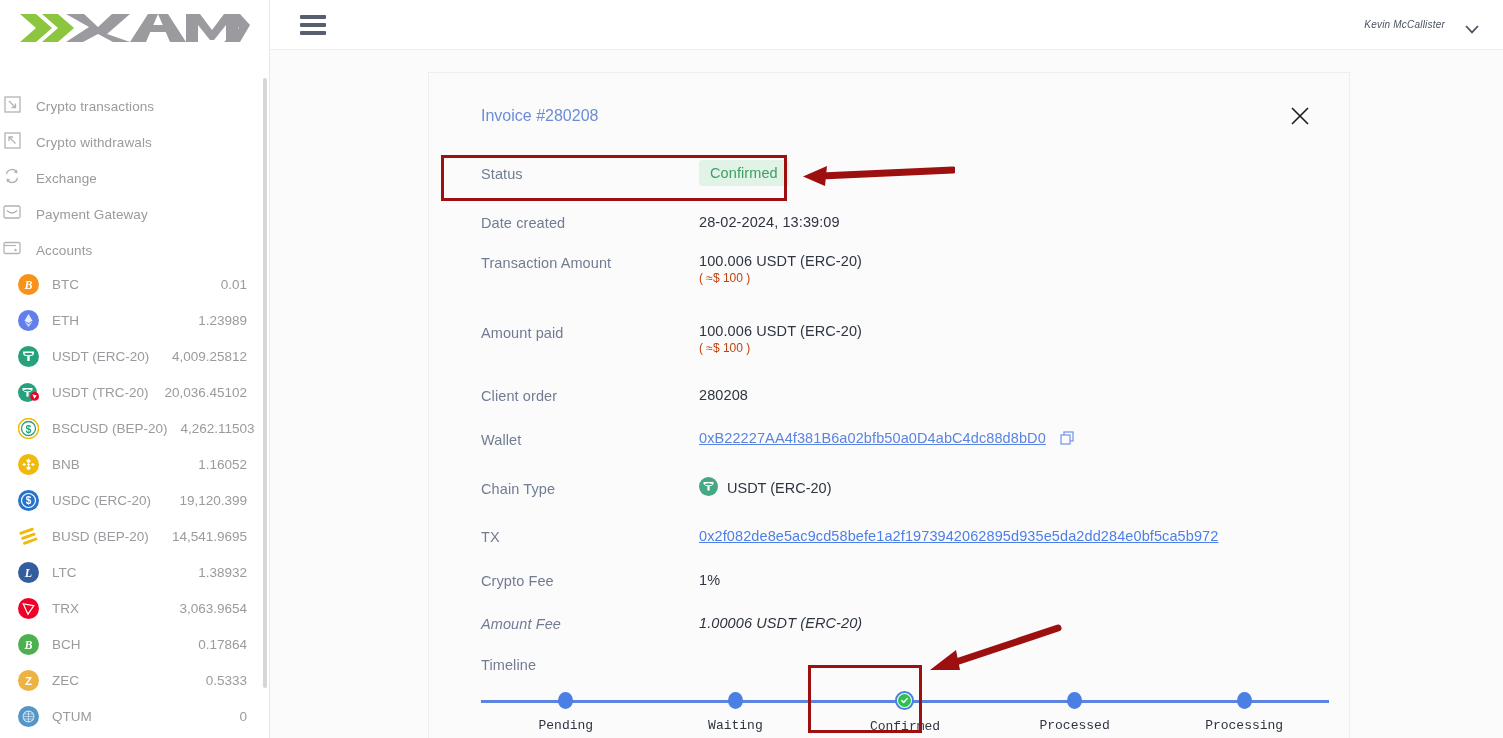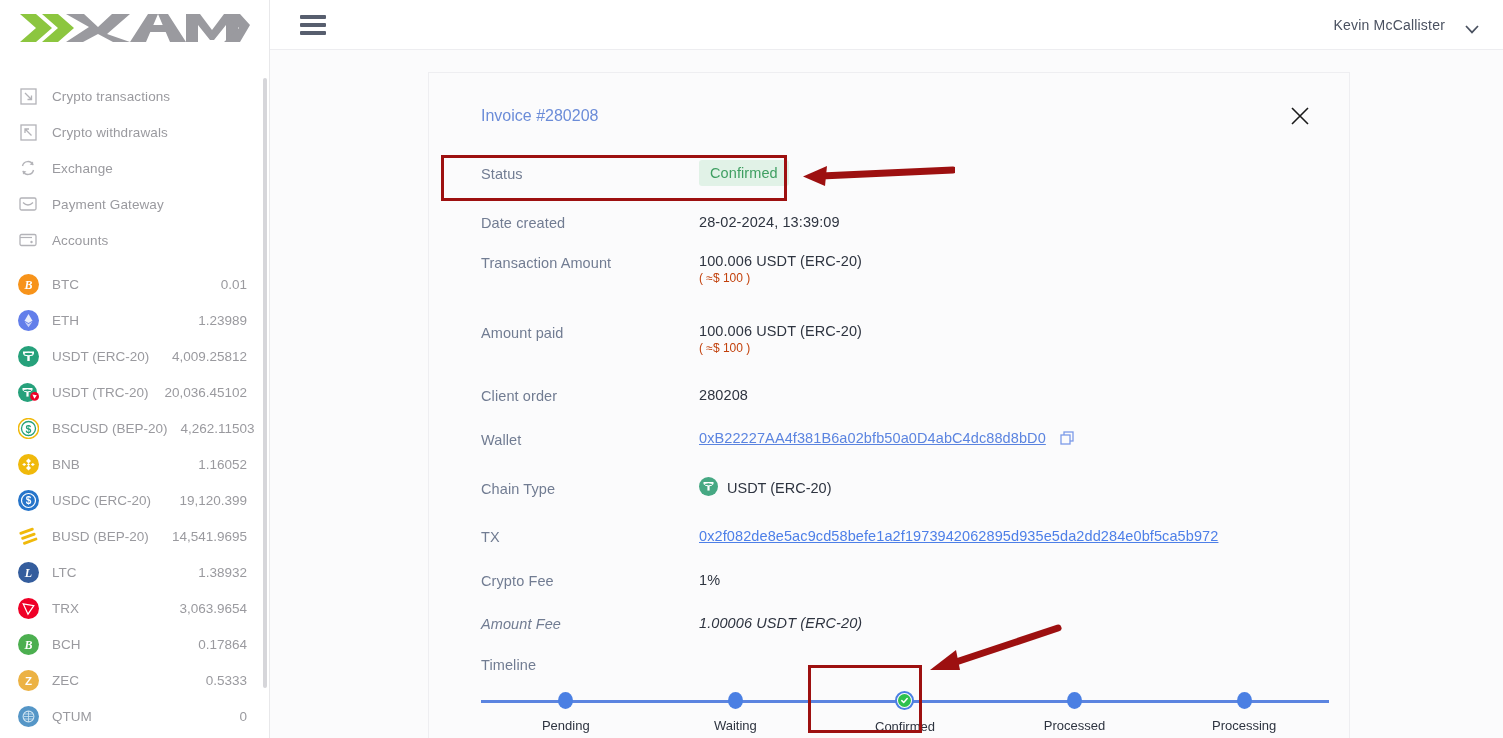--- a/index.html
+++ b/index.html
@@ -18,22 +18,22 @@
     border-right: 1px solid #e8e8ea;
     position: relative;
     overflow: hidden;
   }
   .logo-wrap { height: 56px; display: flex; align-items: center; padding-left: 18px; }
   .logo { display: flex; align-items: center; font-weight: 700; letter-spacing: -1px; }
   .logo svg { display: block; }
 
   .nav { margin-top: 22px; }
   .nav-item {
-    display: flex; align-items: center;
-    height: 36px; padding-left: 18px; gap: 14px;
+    display: flex; align-items: flex-end;
+    height: 36px; padding-left: 2px; gap: 14px;
     cursor: pointer;
   }
   .nav-icon { width: 20px; height: 20px; flex: 0 0 20px; display: flex; align-items: center; justify-content: center; }
   .nav-label { font-size: 13.5px; color: #9a9a9f; letter-spacing: .1px; }
 
   .coins { margin-top: 8px; }
   .coin-item {
     display: flex; align-items: center;
     height: 36px; padding-left: 18px; padding-right: 22px; gap: 13px;
     cursor: pointer;
@@ -52,21 +52,21 @@
   .main { flex: 1; height: 738px; position: relative; background: #fbfbfc; }
   .topbar {
     height: 50px; background: #ffffff;
     display: flex; align-items: center;
     padding: 0 24px 0 30px;
     border-bottom: 1px solid #ededf0;
   }
   .hamburger { width: 26px; cursor: pointer; display: flex; flex-direction: column; gap: 4px; }
   .hamburger span { display: block; height: 4px; background: #575e6e; border-radius: 1px; }
   .user { margin-left: auto; display: flex; align-items: center; gap: 20px; cursor: pointer; }
-  .user-name { font-size: 14px; color: #4a5160; letter-spacing: .2px; }
+  .user-name { font-size: 10px; color: #4a5160; letter-spacing: .2px; font-style: italic; }
   .chev { width: 14px; height: 9px; }
 
   .content { padding: 22px 0 0 0; height: 688px; }
 
   .card {
     width: 922px; margin-left: 158px;
     background: #fbfbfc;
     border-left: 1px solid #eeeef1;
     border-right: 1px solid #eeeef1;
     border-top: 1px solid #eeeef1;
@@ -113,21 +113,21 @@
   .copy-icon { display: inline-block; margin-left: 10px; vertical-align: -2px; cursor: pointer; }
   .tx-link { color: #4d7fe8; font-size: 14.5px; text-decoration: underline; cursor: pointer; }
   .chain-val { display: flex; align-items: center; gap: 9px; font-size: 14.5px; color: #2e3440; }
 
   
   .timeline { position: relative; margin-left: 26px; margin-top: 8px; width: 848px; height: 56px; }
   .tl-line {
     position: absolute; left: 0; right: 0; top: 8px;
     height: 3px; background: #5b84e0;
   }
-  .tl-steps { display: flex; position: relative; }
+  .tl-steps { display: flex; position: relative; font-family: Liberation Mono, monospace; }
   .tl-step { flex: 1; display: flex; flex-direction: column; align-items: center; }
   .tl-dot {
     width: 15px; height: 17px; border-radius: 50%;
     background: #4a7fe3; position: relative; z-index: 2;
   }
   .tl-dot.done {
     width: 19px; height: 19px; background: #ffffff;
     border: 2px solid #4a7fe3; display: flex; align-items: center; justify-content: center;
     margin-top: -1px;
   }

